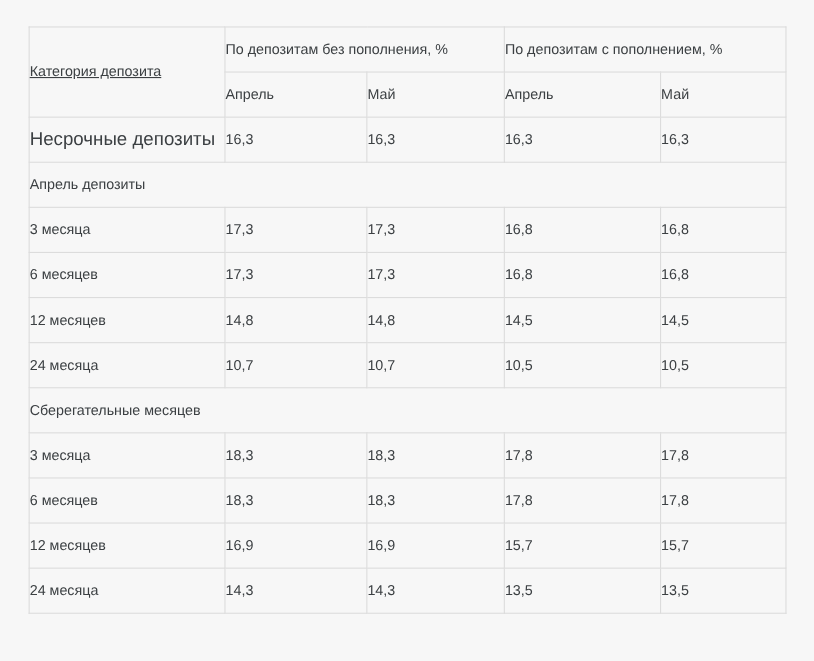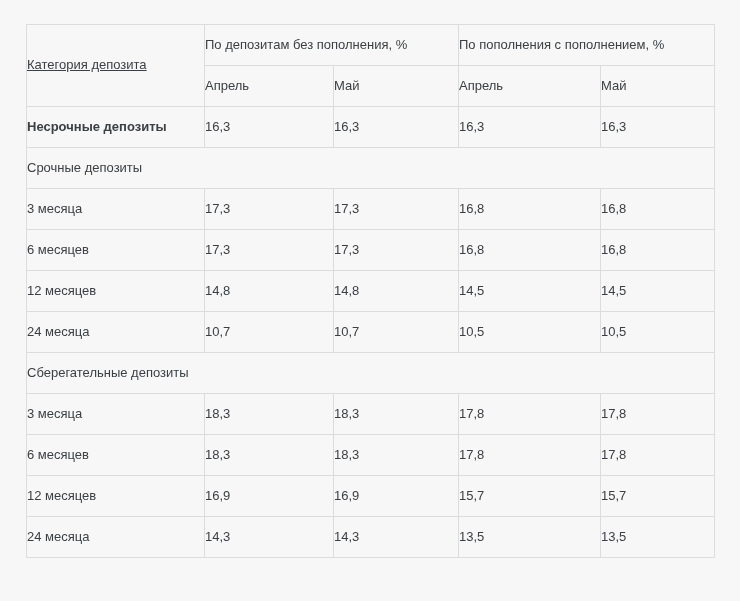--- a/index.html
+++ b/index.html
@@ -61,22 +61,22 @@
     font-size: 13px;
     color: #3c4043;
     height: 38px;
   }
   .row-label {
     font-size: 13px;
     color: #3c4043;
     padding: 6px 8px;
   }
   .row-label.bold {
-    font-weight: bold;
-    font-size: 13px;
+    font-weight: normal;
+    font-size: 17px;
   }
   .section-row td {
     font-size: 13.5px;
     color: #3c4043;
     height: 40px;
   }
   .val {
     font-size: 13px;
     color: #3c4043;
     margin-top: 36px;
@@ -91,39 +91,39 @@
       <col class="c0">
       <col class="c1">
       <col class="c2">
       <col class="c3">
       <col class="c4">
     </colgroup>
     <thead>
       <tr>
         <th class="hdr-cat" rowspan="2">Категория депозита</th>
         <th class="hdr-group" colspan="2">По депозитам без пополнения, %</th>
-        <th class="hdr-group" colspan="2">По пополнения с пополнением, %</th>
+        <th class="hdr-group" colspan="2">По депозитам с пополнением, %</th>
       </tr>
       <tr>
         <th class="hdr-month">Апрель</th>
         <th class="hdr-month">Май</th>
         <th class="hdr-month">Апрель</th>
         <th class="hdr-month">Май</th>
       </tr>
     </thead>
     <tbody id="table-body">
         <tr>
           <td class="row-label bold">Несрочные депозиты</td>
           <td class="val">16,3</td>
           <td class="val">16,3</td>
           <td class="val">16,3</td>
           <td class="val">16,3</td>
         </tr>
         <tr class="section-row">
-          <td colspan="5">Срочные депозиты</td>
+          <td colspan="5">Апрель депозиты</td>
         </tr>
         <tr>
           <td class="row-label">3 месяца</td>
           <td class="val">17,3</td>
           <td class="val">17,3</td>
           <td class="val">16,8</td>
           <td class="val">16,8</td>
         </tr>
         <tr>
           <td class="row-label">6 месяцев</td>
@@ -140,21 +140,21 @@
           <td class="val">14,5</td>
         </tr>
         <tr>
           <td class="row-label">24 месяца</td>
           <td class="val">10,7</td>
           <td class="val">10,7</td>
           <td class="val">10,5</td>
           <td class="val">10,5</td>
         </tr>
         <tr class="section-row">
-          <td colspan="5">Сберегательные депозиты</td>
+          <td colspan="5">Сберегательные месяцев</td>
         </tr>
         <tr>
           <td class="row-label">3 месяца</td>
           <td class="val">18,3</td>
           <td class="val">18,3</td>
           <td class="val">17,8</td>
           <td class="val">17,8</td>
         </tr>
         <tr>
           <td class="row-label">6 месяцев</td>

